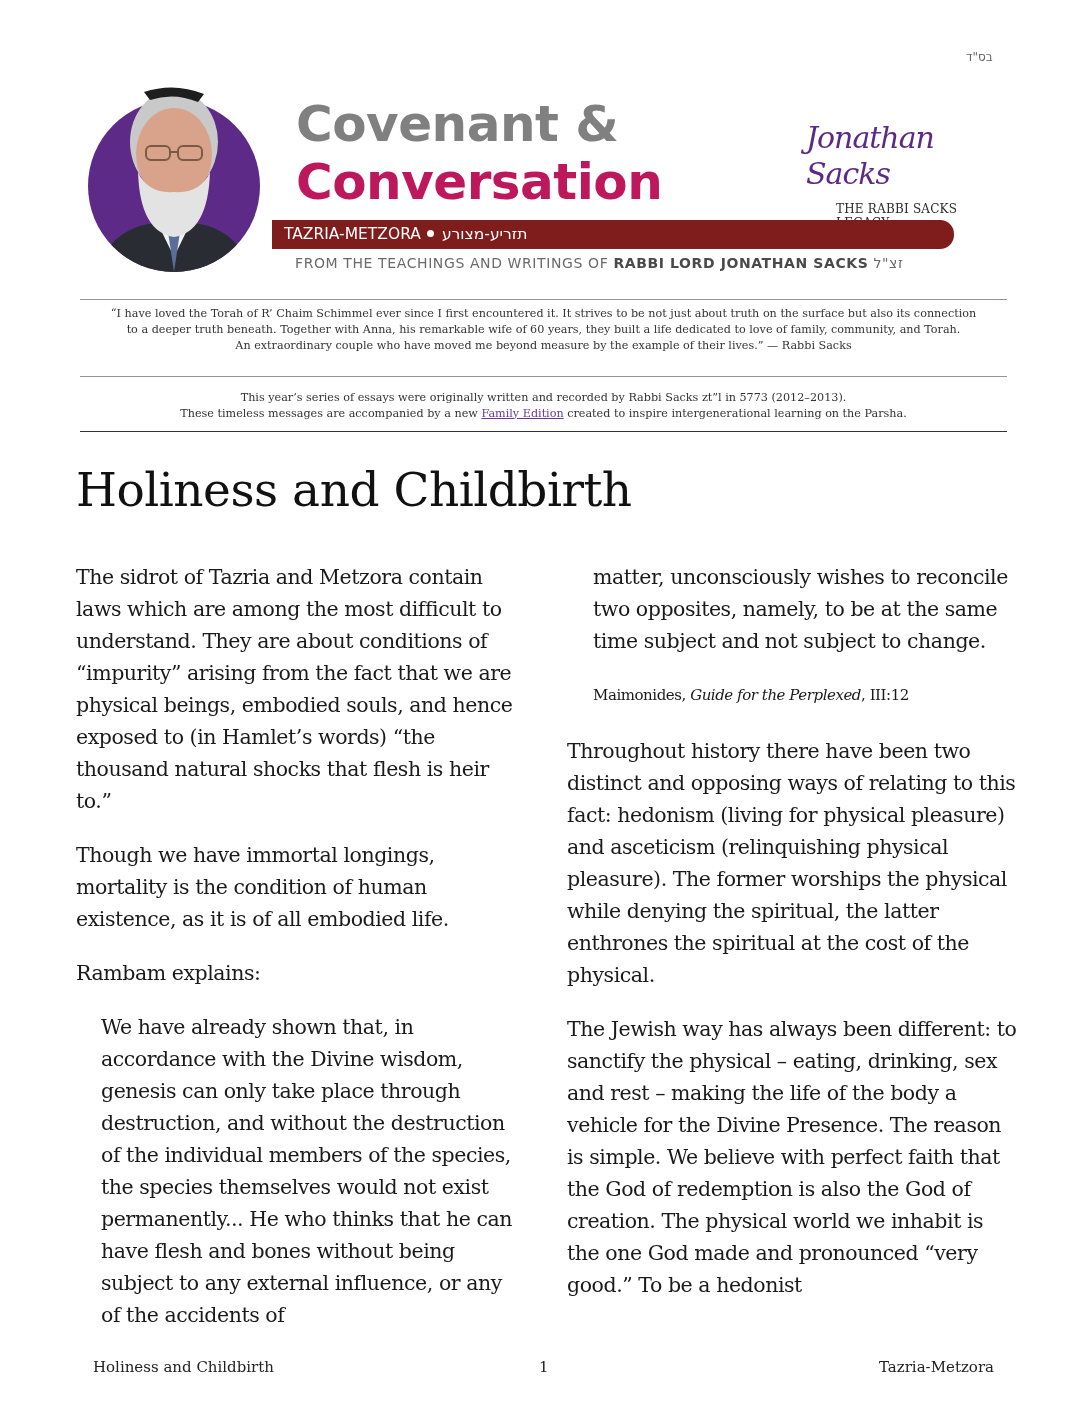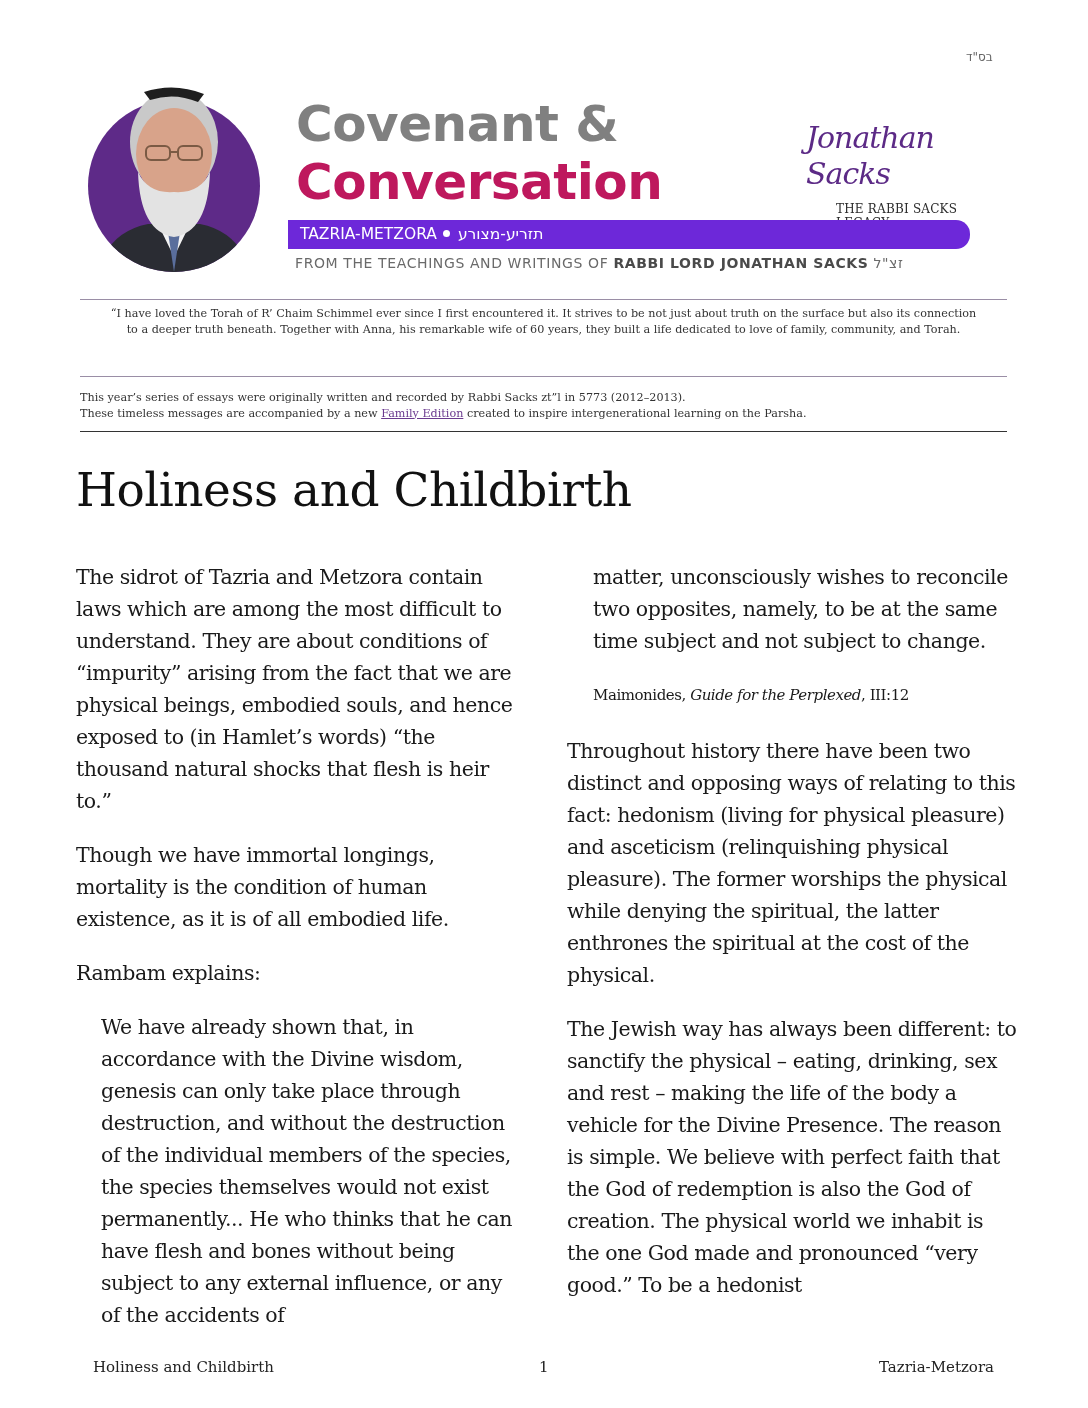--- a/index.html
+++ b/index.html
@@ -10,32 +10,32 @@
   .portrait { position: absolute; left: 88px; top: 82px; width: 172px; height: 190px; }
   .portrait svg { width: 100%; height: 100%; display: block; }
 
   .title-line1 { position: absolute; left: 296px; top: 94px; font-family: "DejaVu Sans", sans-serif; font-weight: bold; font-size: 50px; letter-spacing: -0.5px; color: #808080; line-height: 60px; }
   .title-line2 { position: absolute; left: 296px; top: 152px; font-family: "DejaVu Sans", sans-serif; font-weight: bold; font-size: 50px; letter-spacing: -0.5px; color: #be185d; line-height: 60px; }
 
   .signature { position: absolute; left: 806px; top: 120px; width: 160px; height: 70px; }
   .signature .sig-script { font-family: "DejaVu Serif", serif; font-style: italic; font-size: 30px; color: #5c2a86; letter-spacing: -1px; line-height: 36px; display: block; }
   .signature .sig-legacy { font-family: "DejaVu Serif", serif; font-size: 12px; font-weight: normal; color: #2b2b2b; letter-spacing: 0.2px; margin-left: 30px; display: block; margin-top: 10px; }
 
-  .parsha-bar { position: absolute; left: 288px; top: 220px; width: 682px; height: 29px; background: #6d28d9; border-radius: 0 14px 14px 0; color: #ffffff; font-family: "DejaVu Sans", sans-serif; font-size: 15.5px; line-height: 29px; padding-left: 12px; box-sizing: border-box; white-space: nowrap; }
+  .parsha-bar { position: absolute; left: 272px; top: 220px; width: 682px; height: 29px; background: #7f1d1d; border-radius: 0 14px 14px 0; color: #ffffff; font-family: "DejaVu Sans", sans-serif; font-size: 15.5px; line-height: 29px; padding-left: 12px; box-sizing: border-box; white-space: nowrap; }
   .parsha-bar .dot { display: inline-block; width: 7px; height: 7px; border-radius: 50%; background: #fff; margin: 0 8px 2px 6px; vertical-align: middle; }
   .from-line { position: absolute; left: 295px; top: 255px; font-family: "DejaVu Sans", sans-serif; font-size: 14px; color: #6a6a6a; letter-spacing: 0.6px; white-space: nowrap; }
   .from-line b { color: #4a4a4a; margin-top: 28px; }
 
   
   .rule { position: absolute; left: 80px; width: 927px; height: 0; }
   .rule.purple { border-top: 1.5px solid #9a8ea6; }
   .rule.dark { border-top: 1px solid #333; }
   .sponsor { position: absolute; left: 80px; top: 306px; width: 927px; text-align: center; font-size: 11.2px; line-height: 16px; color: #333; }
   .sponsor .bold { font-weight: bold; color: #111; }
-  .series { position: absolute; left: 80px; top: 390px; width: 927px; font-size: 11.2px; line-height: 15.5px; color: #333; }
+  .series { position: absolute; left: 80px; top: 390px; width: 927px; text-align: center; font-size: 11.2px; line-height: 15.5px; color: #333; }
   .series a { color: #6b3a8f; text-decoration: underline; }
 
   
   .article-title { position: absolute; left: 76px; top: 458px; font-family: "DejaVu Serif", serif; font-size: 47px; color: #111; letter-spacing: -0.5px; margin: 0; font-weight: normal; line-height: 64px; }
 
   .col { position: absolute; font-size: 20.5px; line-height: 32px; color: #1a1a1a; letter-spacing: -0.45px; }
   .col p { margin: 0 0 22px 0; }
   .col-left { left: 76px; top: 561px; width: 450px; }
   .col-right { left: 567px; top: 561px; width: 450px; }
   .col .blockquote { padding-left: 25px; }
@@ -93,20 +93,21 @@
   <span>FROM THE TEACHINGS AND WRITINGS OF</span>
   <b>RABBI LORD JONATHAN SACKS</b>
   <span>זצ"ל</span>
 </div>
 
 <div class="rule purple" style="top:299px;"></div>
 
 <div class="sponsor">
   <div>“I have loved the Torah of R’ Chaim Schimmel ever since I first encountered it. It strives to be not just about truth on the surface but also its connection</div>
   <div>to a deeper truth beneath. Together with Anna, his remarkable wife of 60 years, they built a life dedicated to love of family, community, and Torah.</div>
+  <div>An extraordinary couple who have moved me beyond measure by the example of their lives.” — Rabbi Sacks</div>
 </div>
 
 <div class="rule purple" style="top:376px;"></div>
 
 <div class="series">
   <div>This year’s series of essays were originally written and recorded by Rabbi Sacks zt”l in 5773 (2012–2013).</div>
   <div><span>These timeless messages are accompanied by a new </span><a href="#">Family Edition</a><span> created to inspire intergenerational learning on the Parsha.</span></div>
 </div>
 
 <div class="rule dark" style="top:431px;"></div>

